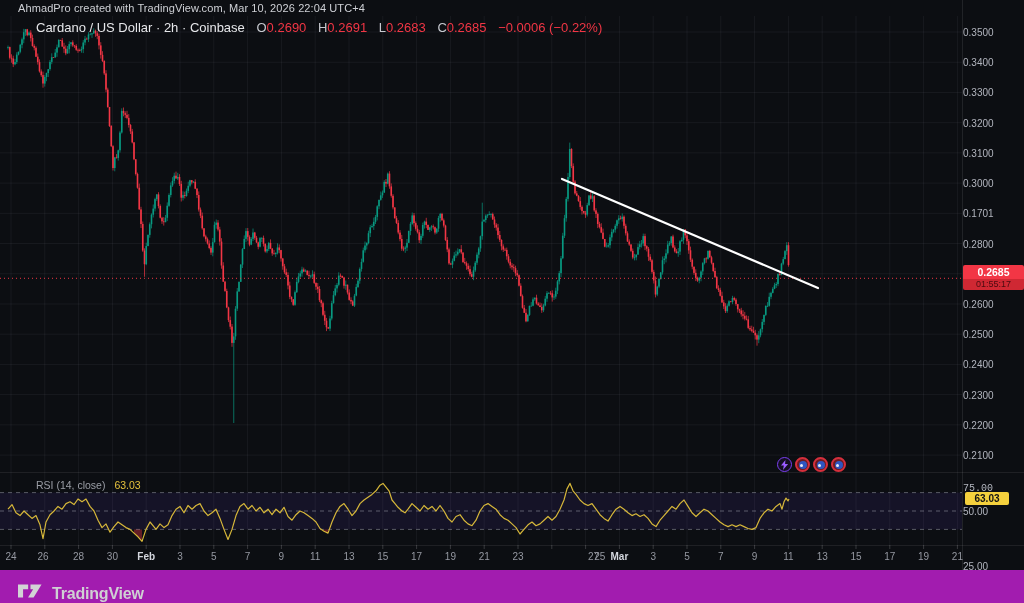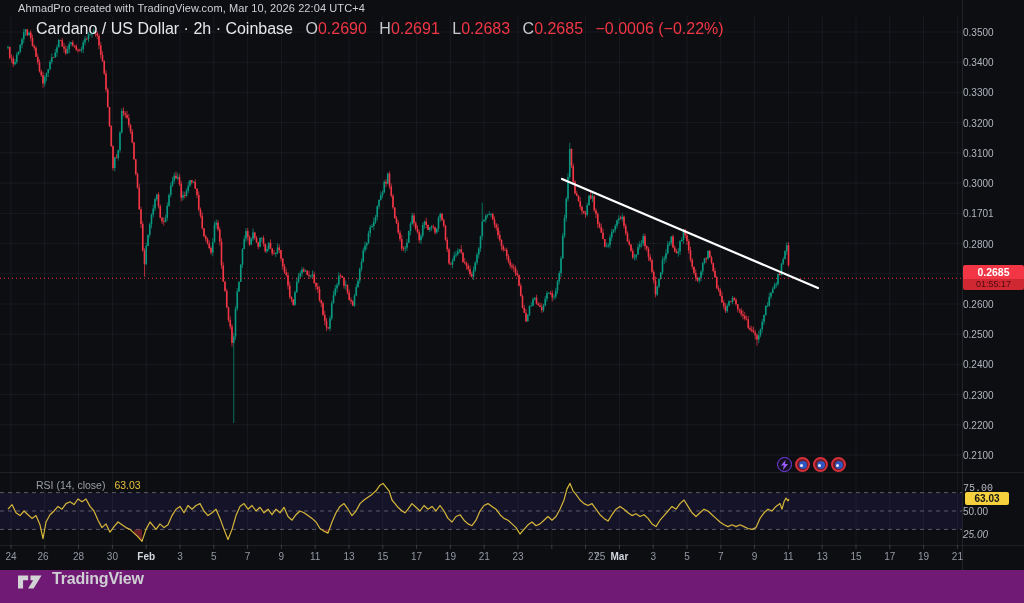--- a/index.html
+++ b/index.html
@@ -1,20 +1,20 @@
 <!DOCTYPE html>
 <html><head>
 <meta charset="utf-8">
 <style>
   html,body{margin:0;padding:0;background:#000;}
   #app{position:relative;width:1024px;height:603px;overflow:hidden;background:#0c0e12;
        font-family:"Liberation Sans",sans-serif;-webkit-font-smoothing:antialiased;}
   #chart-svg{position:absolute;left:0;top:0;z-index:1;}
   .watermark{position:absolute;left:18px;top:2px;font-size:11px;color:#cfd1d6;z-index:5;letter-spacing:.1px;}
-  .legend{position:absolute;left:36px;top:20px;font-size:16px;color:#e6e7ea;z-index:5;white-space:nowrap;}
+  .legend{position:absolute;left:36px;top:20px;font-size:13px;color:#e6e7ea;z-index:5;white-space:nowrap;}
   .legend .ohlc-letter{color:#c7c9cf;margin-left:8px;}
   .legend .ohlc-val{color:#f23645;}
   .legend .chg{color:#f23645;margin-left:8px;}
   .axis-sep{position:absolute;left:962px;top:0;width:1px;height:570px;background:rgba(255,255,255,.09);z-index:2;}
   .pane-div{position:absolute;left:0;width:1024px;height:1px;background:rgba(255,255,255,.08);z-index:2;}
   .p-label{position:absolute;left:963px;width:60px;text-align:left;font-size:10px;color:#b2b5be;
            transform:translateY(-50%);z-index:3;}
   .t-label{position:absolute;top:551px;transform:translateX(-50%);font-size:10px;color:#9598a1;z-index:3;}
   .t-label.bold{color:#d4d7de;font-weight:bold;}
   .price-tag{position:absolute;left:963px;width:61px;z-index:6;text-align:center;border-radius:2px;overflow:hidden;}
@@ -24,22 +24,22 @@
            font-size:10px;font-weight:bold;text-align:center;border-radius:2px;padding:1px 0;}
   .rsi-title{position:absolute;left:36px;top:479px;font-size:10.5px;color:#9b9ea6;z-index:5;}
   .rsi-title .rsi-val{color:#e5c13d;margin-left:6px;}
   .overlay-icons{position:absolute;left:777px;top:457px;z-index:5;display:flex;align-items:center;gap:3px;}
   .icon-bolt{width:15px;height:15px;border-radius:50%;background:#140f21;border:1.5px solid #7b3ff2;
              display:flex;align-items:center;justify-content:center;box-sizing:border-box;}
   .icon-badge{width:15px;height:15px;border-radius:50%;background:#6e1b22;border:2px solid #d52f3c;
               box-sizing:border-box;display:flex;align-items:center;justify-content:center;}
   .badge-core{width:8px;height:8px;border-radius:50%;background:#2e55c0;position:relative;}
   .badge-core::after{content:'';position:absolute;left:1px;top:3.5px;width:3px;height:3px;border-radius:50%;background:#e9edf8;}
-  .footer{position:absolute;left:0;top:570px;width:1024px;height:33px;background:#701a75;z-index:4;
-          display:flex;align-items:flex-start;}
+  .footer{position:absolute;left:0;top:570px;width:1024px;height:33px;background:#a21caf;z-index:4;
+          display:flex;align-items:flex-end;}
   .footer .brand{font-size:16px;font-weight:bold;color:#cfd0d3;margin-left:8px;letter-spacing:-.2px;}
   .tv-logo{margin-left:16px;display:flex;align-items:center;}
 </style>
 </head>
 <body>
 
 <div id="app">
 
   <svg id="chart-svg" width="963" height="570">
       <line x1="11" y1="16" x2="11" y2="545" stroke="rgba(240,243,250,0.055)" stroke-width="1"></line>
@@ -1105,21 +1105,21 @@
       <div class="t-label" style="left: 788.4px;">11</div>
       <div class="t-label" style="left: 822.2px;">13</div>
       <div class="t-label" style="left: 856px;">15</div>
       <div class="t-label" style="left: 889.8px;">17</div>
       <div class="t-label" style="left: 923.6px;">19</div>
       <div class="t-label" style="left: 957.4px;">21</div>
     </div>
   <div id="rsi-axis">
       <div class="p-label" style="top: 488px; font-family: Liberation Mono, monospace;">75.00</div>
       <div class="p-label" style="top: 511px;">50.00</div>
-      <div class="p-label" style="top: 534px; font-style: italic;">25.00</div>
+      <div class="p-label" style="top: 566px;">25.00</div>
     </div>
 
   <div class="price-tag" style="top: 265.293px;">
     <div class="pt-top">0.2685</div>
     <div class="pt-bot">01:55:17</div>
   </div>
   <div class="rsi-tag" style="top: 492.012px;">63.03</div>
 
   <div class="footer">
     <div class="tv-logo">

